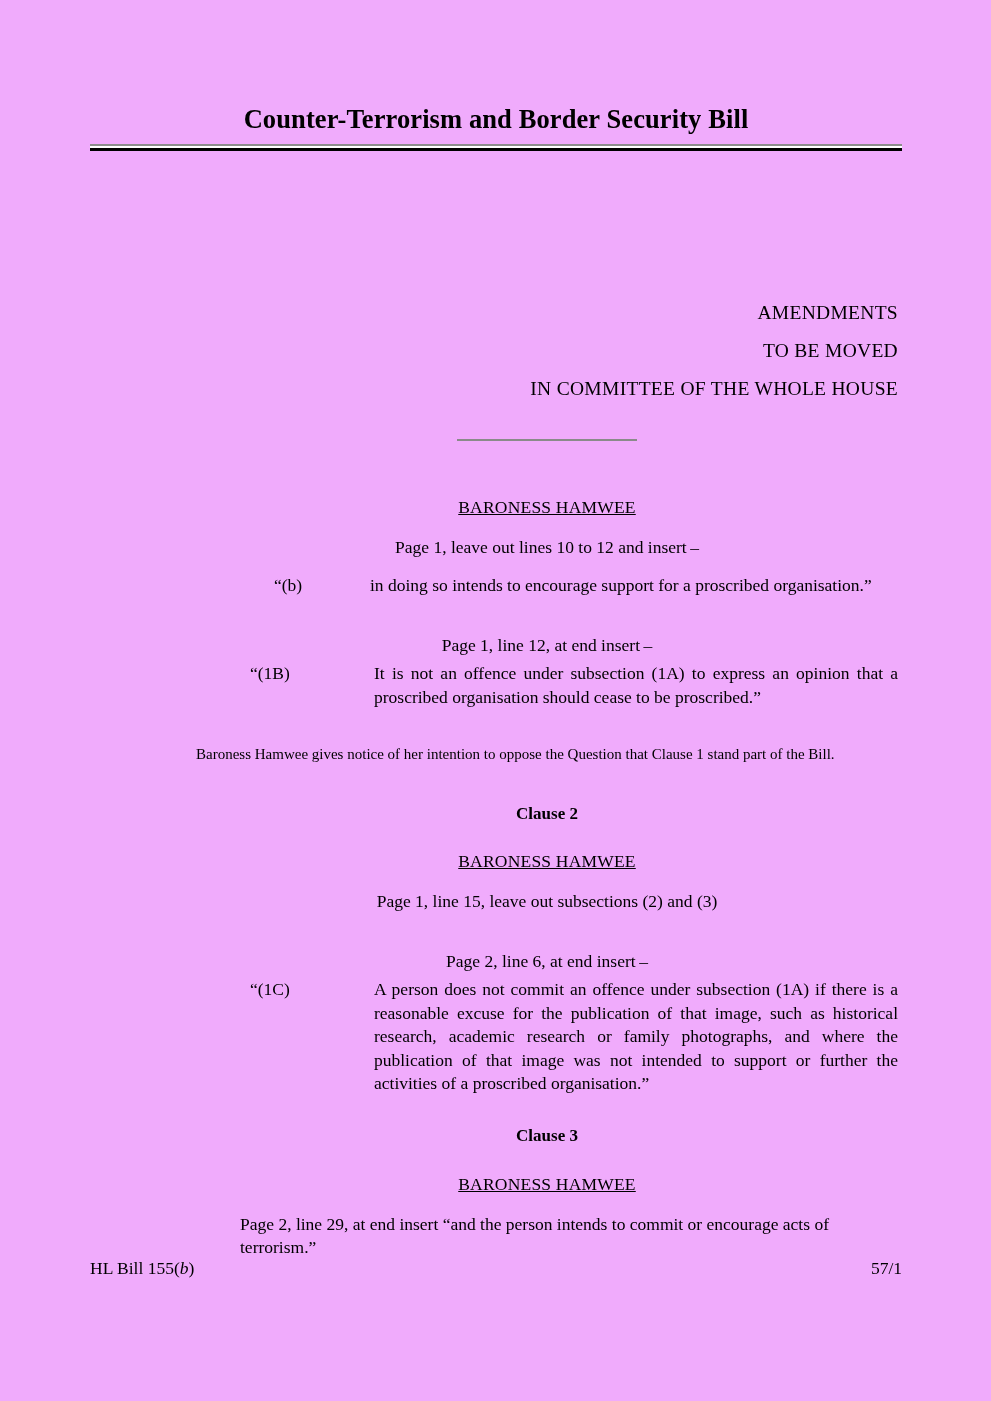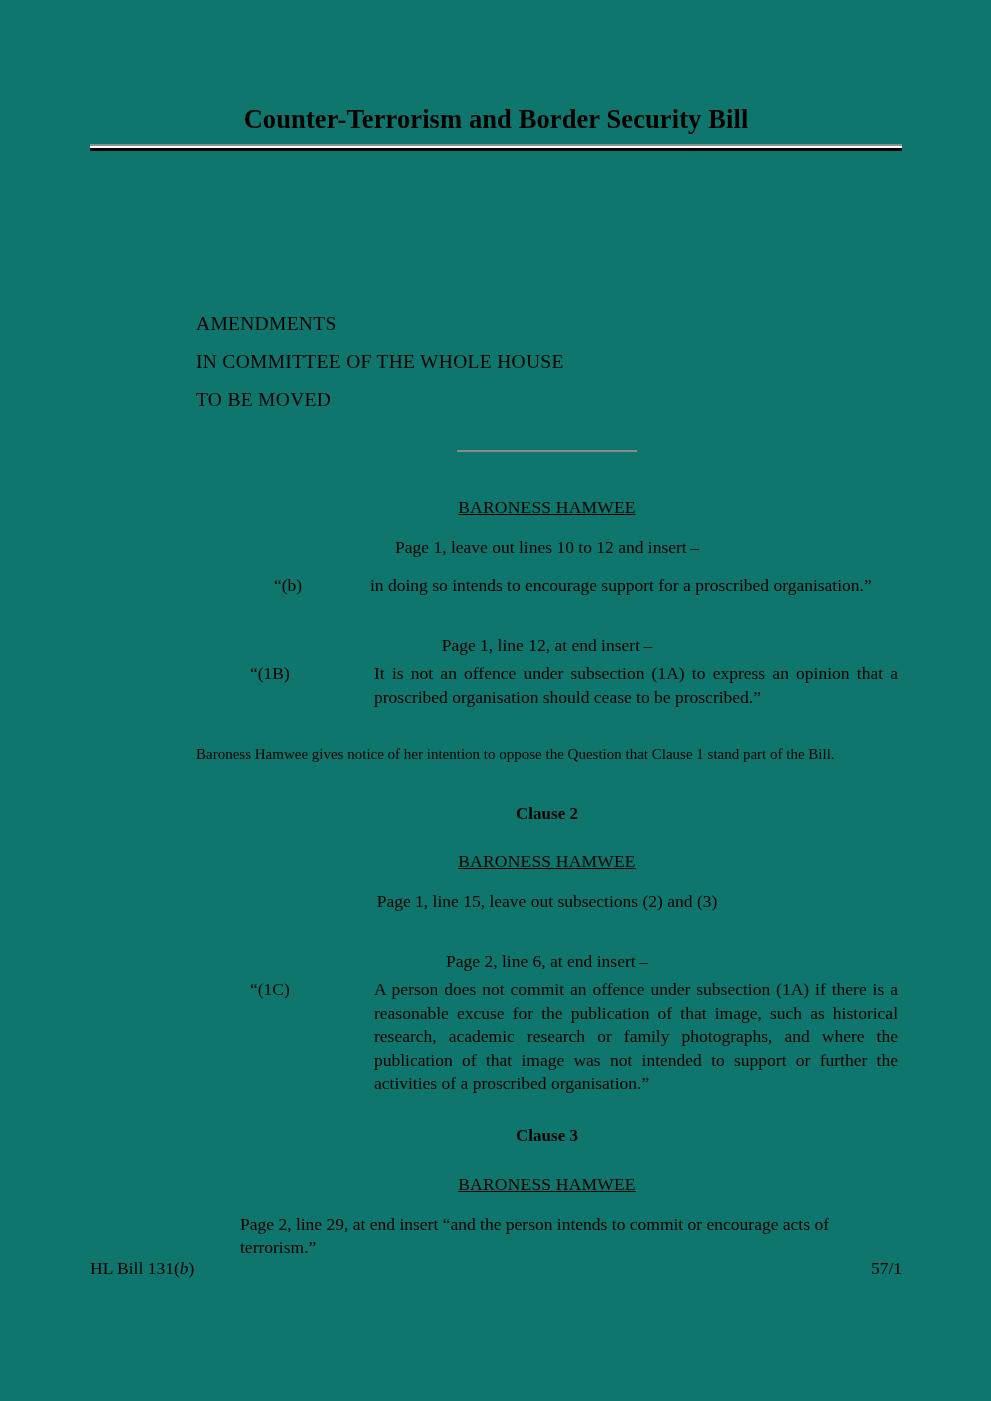--- a/index.html
+++ b/index.html
@@ -8,21 +8,21 @@
     background: #ffffff;
   }
   body {
     font-family: "Liberation Serif", "DejaVu Serif", serif;
     color: #000000;
   }
   .page {
     position: relative;
     width: 991px;
     height: 1401px;
-    background: #0f766e;
+    background: #f0abfc;
     overflow: hidden;
     box-sizing: border-box;
   }
 
   
   .title-block {
     position: absolute;
     left: 90px;
     top: 104px;
     width: 812px;
@@ -48,23 +48,23 @@
   }
   .title-rule .rule-thick {
     height: 3px;
     background: #000000;
   }
 
   
   .headings {
     position: absolute;
     left: 196px;
-    top: 305px;
+    top: 294px;
     width: 702px;
-    text-align: left;
+    text-align: right;
   }
   .headings .hline {
     font-size: 19.5px;
     line-height: 38px;
     letter-spacing: 0.3px;
   }
   .divider-wrap {
     text-align: center;
     margin-top: 22px;
   }
@@ -174,22 +174,22 @@
     <h1 class="doc-title">Counter-Terrorism and Border Security Bill</h1>
     <div class="title-rule">
       <div class="rule-thin"></div>
       <div class="rule-gap"></div>
       <div class="rule-thick"></div>
     </div>
   </div>
 
   <div class="headings">
     <div class="hline">AMENDMENTS</div>
+    <div class="hline">TO BE MOVED</div>
     <div class="hline">IN COMMITTEE OF THE WHOLE HOUSE</div>
-    <div class="hline">TO BE MOVED</div>
     <div class="divider-wrap">
       <span class="divider"></span>
     </div>
   </div>
 
   <div class="body">
 
     <div>
       <div class="mover">BARONESS HAMWEE</div>
 
@@ -231,17 +231,17 @@
       <div class="mover">BARONESS HAMWEE</div>
 
       <div>
         <div class="amend-lead wrap">Page 2, line 29, at end insert “and the person intends to commit or encourage acts of terrorism.”</div>
       </div>
     </div>
 
   </div>
 
   <div class="footer">
-    <div><span>HL Bill 131(</span><span class="ital">b</span><span>)</span></div>
+    <div><span>HL Bill 155(</span><span class="ital">b</span><span>)</span></div>
     <div>57/1</div>
   </div>
 
 </div>
 
 </body></html>

